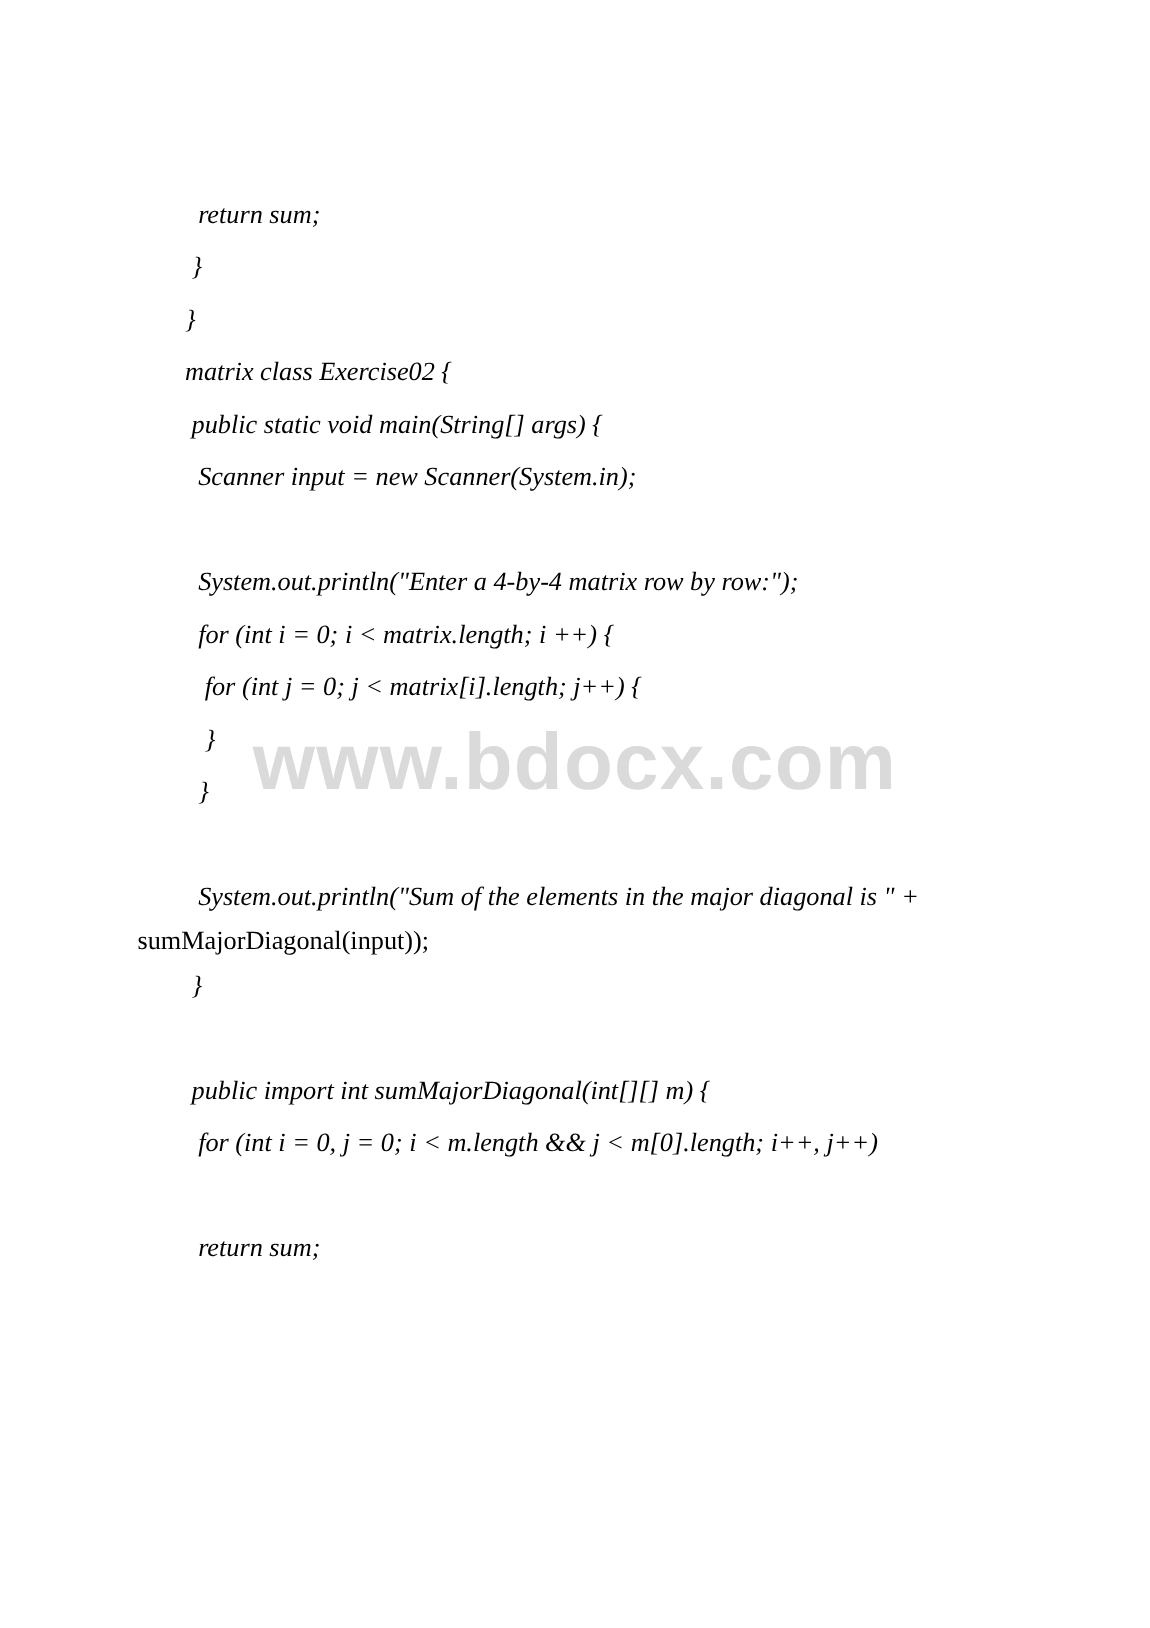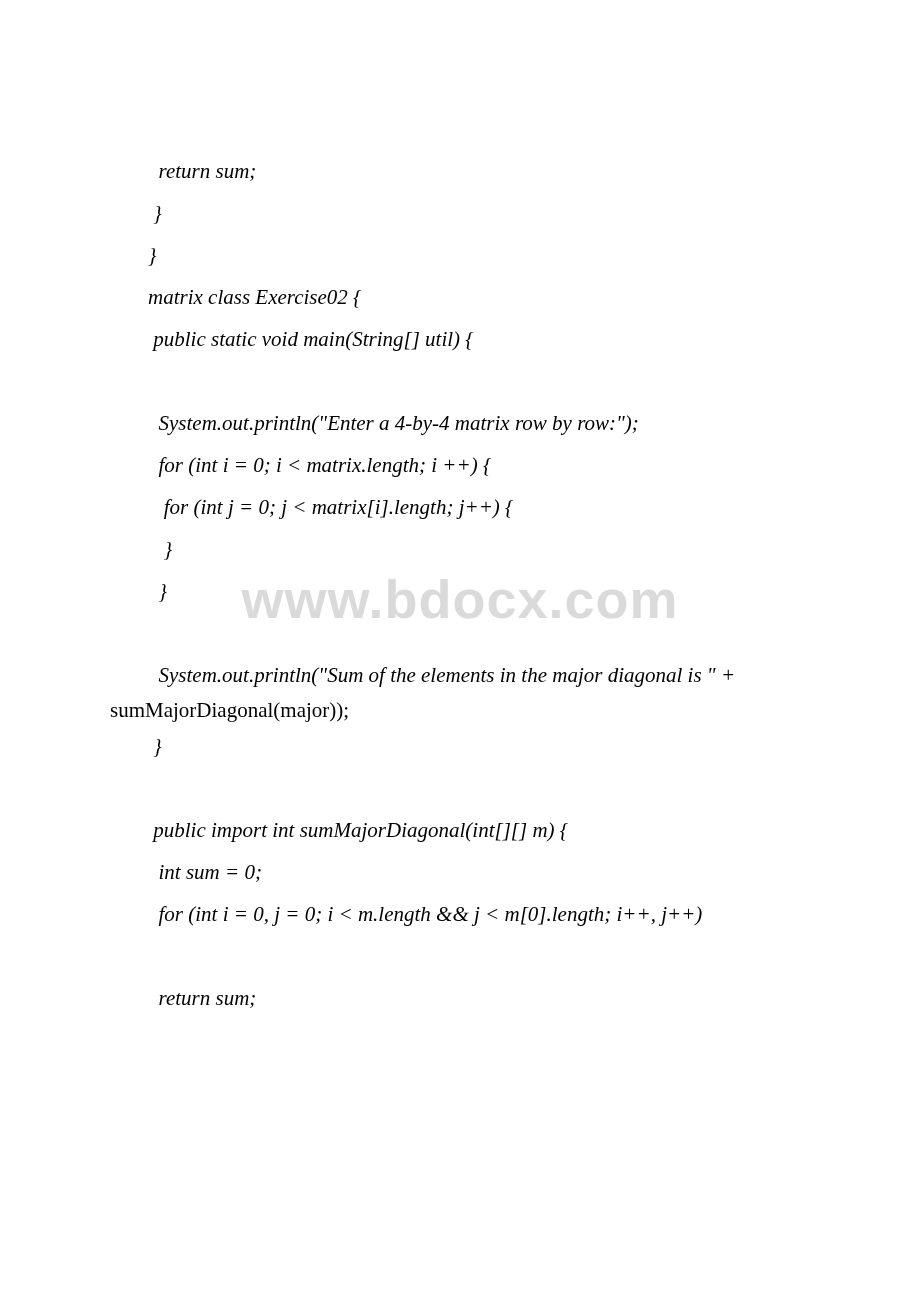--- a/index.html
+++ b/index.html
@@ -27,21 +27,21 @@
       padding-left: 0px;
       text-indent: 0;
     }
     .watermark {
       position: absolute;
       top: 545px;
       left: 0;
       width: 100%;
       text-align: center;
       font-family: Arial, Helvetica, sans-serif;
-      font-size: 54px;
+      font-size: 64px;
       font-weight: bold;
       color: rgba(150, 150, 150, 0.35);
       letter-spacing: 1px;
       pointer-events: none;
       user-select: none;
       z-index: 0;
     }
     .content {
       position: relative;
       z-index: 1;
@@ -56,31 +56,31 @@
 </head>
 <body>
 
 <div class="page">
   <div class="watermark">www.bdocx.com</div>
   <div class="content">
     <div class="line indent1">  return sum;</div>
     <div class="line indent1"> }</div>
     <div class="line indent1">}</div>
     <div class="line indent1">matrix class Exercise02 {</div>
-    <div class="line indent1"> public static void main(String[] util) {</div>
+    <div class="line indent1"> public static void main(String[] args) {</div>
+    <div class="line indent1">  Scanner input = new Scanner(System.in);</div>
     <div class="blank"></div>
     <div class="line indent1">  System.out.println("Enter a 4-by-4 matrix row by row:");</div>
     <div class="line indent1">  for (int i = 0; i &lt; matrix.length; i ++) {</div>
     <div class="line indent1">   for (int j = 0; j &lt; matrix[i].length; j++) {</div>
     <div class="line indent1">   }</div>
     <div class="line indent1">  }</div>
     <div class="blank"></div>
     <div class="line indent1">  System.out.println("Sum of the elements in the major diagonal is " +</div>
-    <div class="line wrap-line" style="line-height:1.4;">sumMajorDiagonal(major));</div>
+    <div class="line wrap-line" style="line-height:1.4;">sumMajorDiagonal(input));</div>
     <div class="line indent1"> }</div>
     <div class="blank"></div>
     <div class="line indent1"> public import int sumMajorDiagonal(int[][] m) {</div>
-    <div class="line indent1">  int sum = 0;</div>
     <div class="line indent1">  for (int i = 0, j = 0; i &lt; m.length &amp;&amp; j &lt; m[0].length; i++, j++)</div>
     <div class="blank"></div>
     <div class="line indent1">  return sum;</div>
   </div>
 </div>
 
 </body></html>

